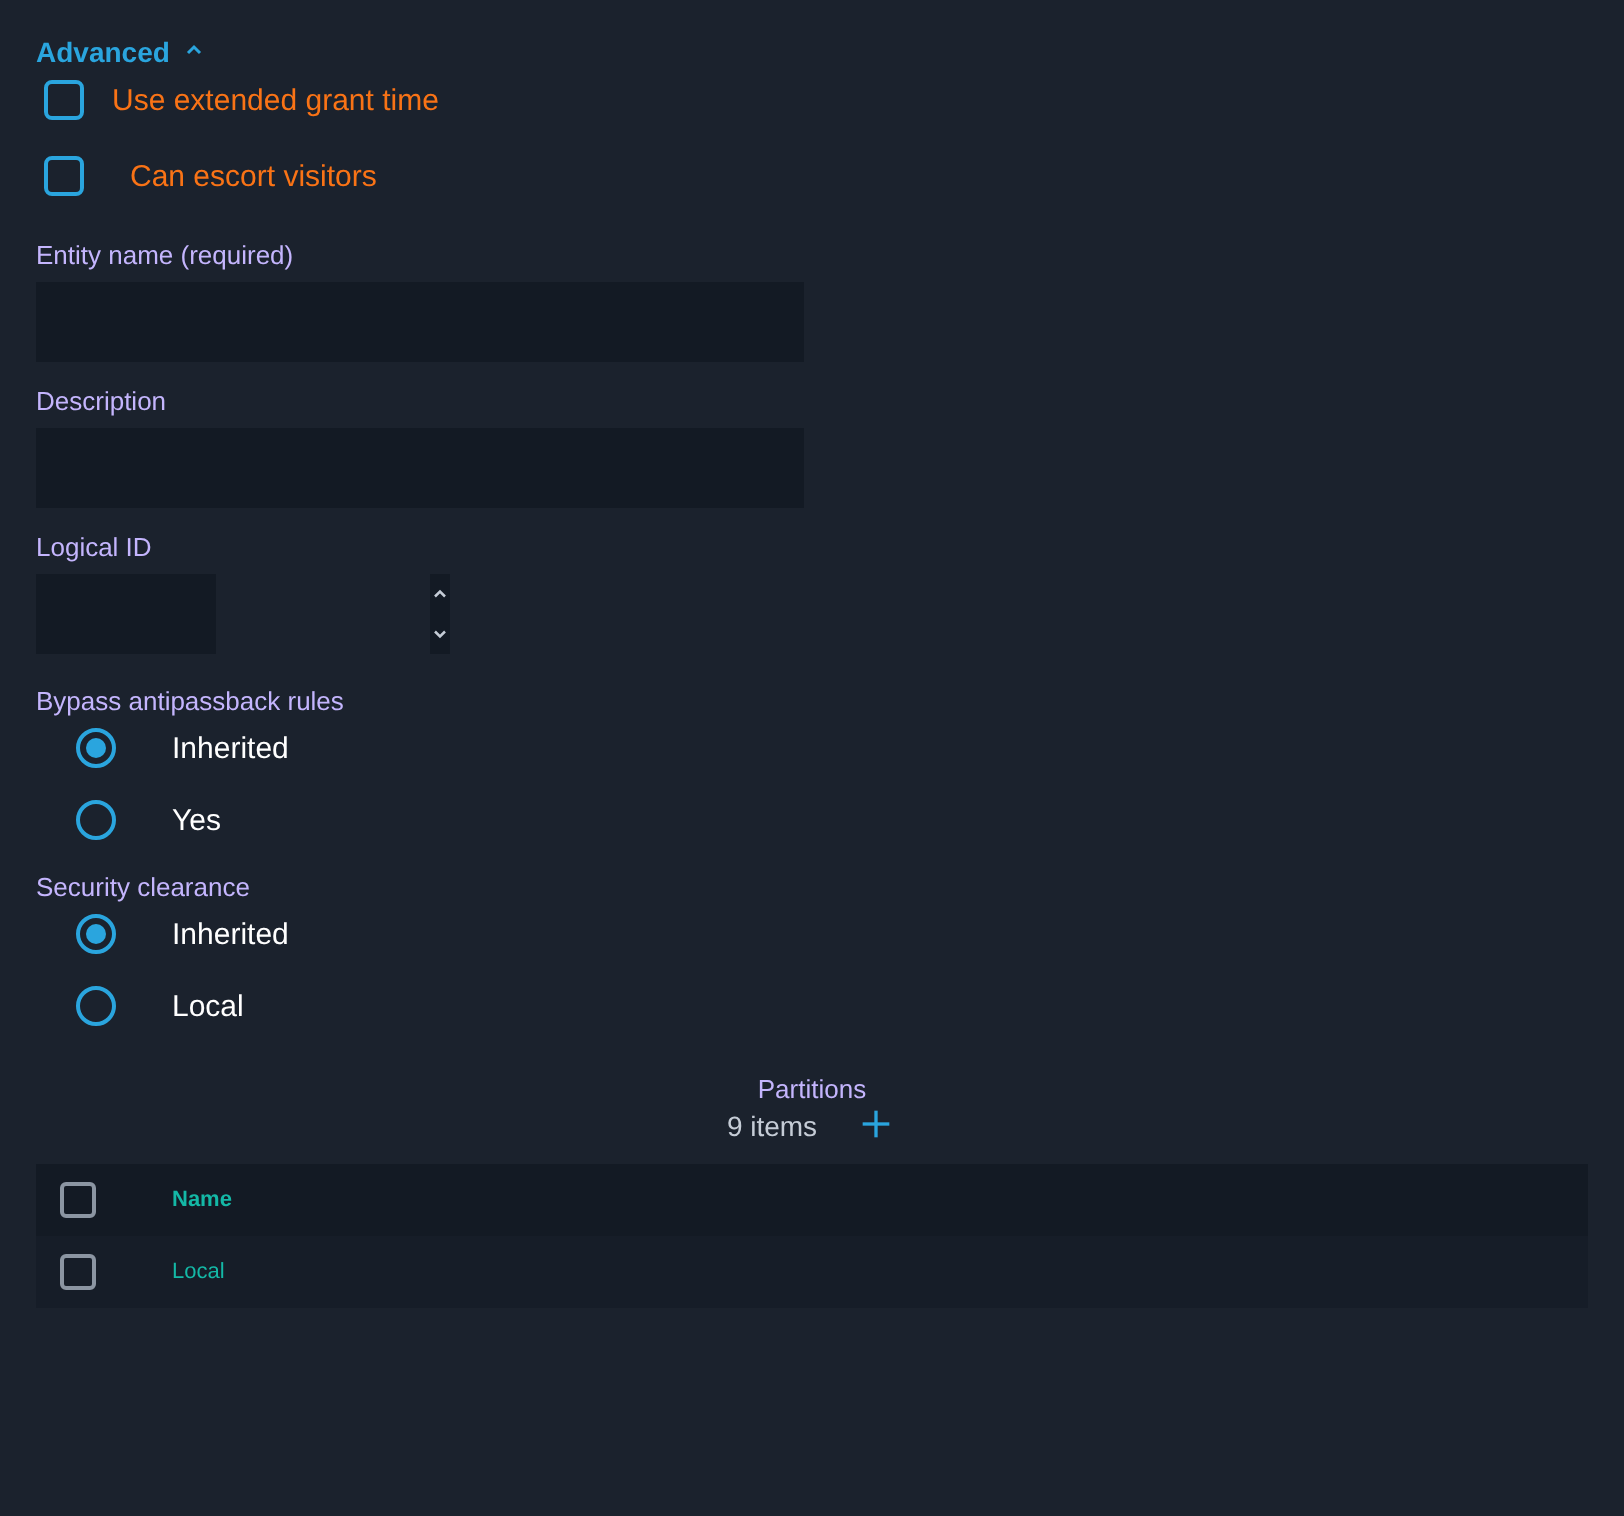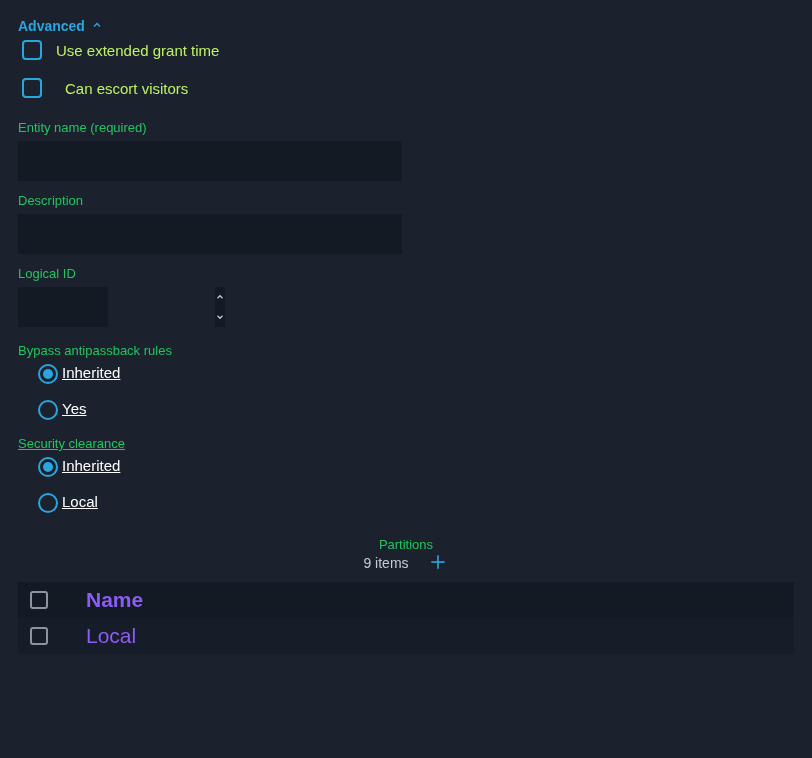--- a/index.html
+++ b/index.html
@@ -32,25 +32,25 @@
       margin-bottom: 18px;
       padding-left: 4px;
     }
     .checkbox {
       width: 20px; height: 20px;
       border: 2px solid #2aa5de;
       border-radius: 4px;
       display: inline-block;
       flex-shrink: 0;
     }
-    .check-label { color: #bef264; font-size: 15px; }
+    .check-label { color: #f97316; font-size: 15px; }
 
     
     .field-label {
-      color: #22c55e;
+      color: #c4b5fd;
       font-size: 13px;
       margin-top: 12px;
       margin-bottom: 6px;
       display: block;
     }
 
     
     .text-input {
       background: #131a24;
       border: none;
@@ -90,24 +90,23 @@
       display: flex;
       align-items: center;
       justify-content: center;
     }
     .step-btn svg { width: 10px; height: 10px; }
 
     
     .radio-group { padding-left: 20px; margin-top: 6px; }
     .radio-row {
       display: flex;
-      align-items: flex-start;
-      gap: 4px;
+      align-items: center;
+      gap: 28px;
       margin-bottom: 16px;
-      text-decoration: underline;
     }
     .radio {
       width: 20px; height: 20px;
       border: 2px solid #2aa5de;
       border-radius: 50%;
       display: flex;
       align-items: center;
       justify-content: center;
       flex-shrink: 0;
     }
@@ -152,21 +151,21 @@
       gap: 24px;
     }
     .trow.header { background: #131a24; }
     .trow.data { background: #161d28; }
     .tcheck {
       width: 18px; height: 18px;
       border: 2px solid #8b95a2;
       border-radius: 3px;
       flex-shrink: 0;
     }
-    .tname { color: #8b5cf6; font-size: 21px; margin-left:14px;}
+    .tname { color: #14b8a6; font-size: 11px; margin-left:14px;}
     .trow.header .tname { font-weight: 600; }
   </style>
 </head>
 <body>
 
 
 
 
 <div class="section-header">
   <span>Advanced</span>
@@ -226,21 +225,21 @@
     <span class="radio selected"></span>
     <span class="radio-label">Inherited</span>
   </div>
   <div class="radio-row">
     <span class="radio"></span>
     <span class="radio-label">Yes</span>
   </div>
 </div>
 
 
-<label class="field-label" style="margin-top:4px;text-decoration:underline;">Security clearance</label>
+<label class="field-label" style="margin-top:4px;">Security clearance</label>
 <div class="radio-group">
   <div class="radio-row">
     <span class="radio selected"></span>
     <span class="radio-label">Inherited</span>
   </div>
   <div class="radio-row">
     <span class="radio"></span>
     <span class="radio-label">Local</span>
   </div>
 </div>

